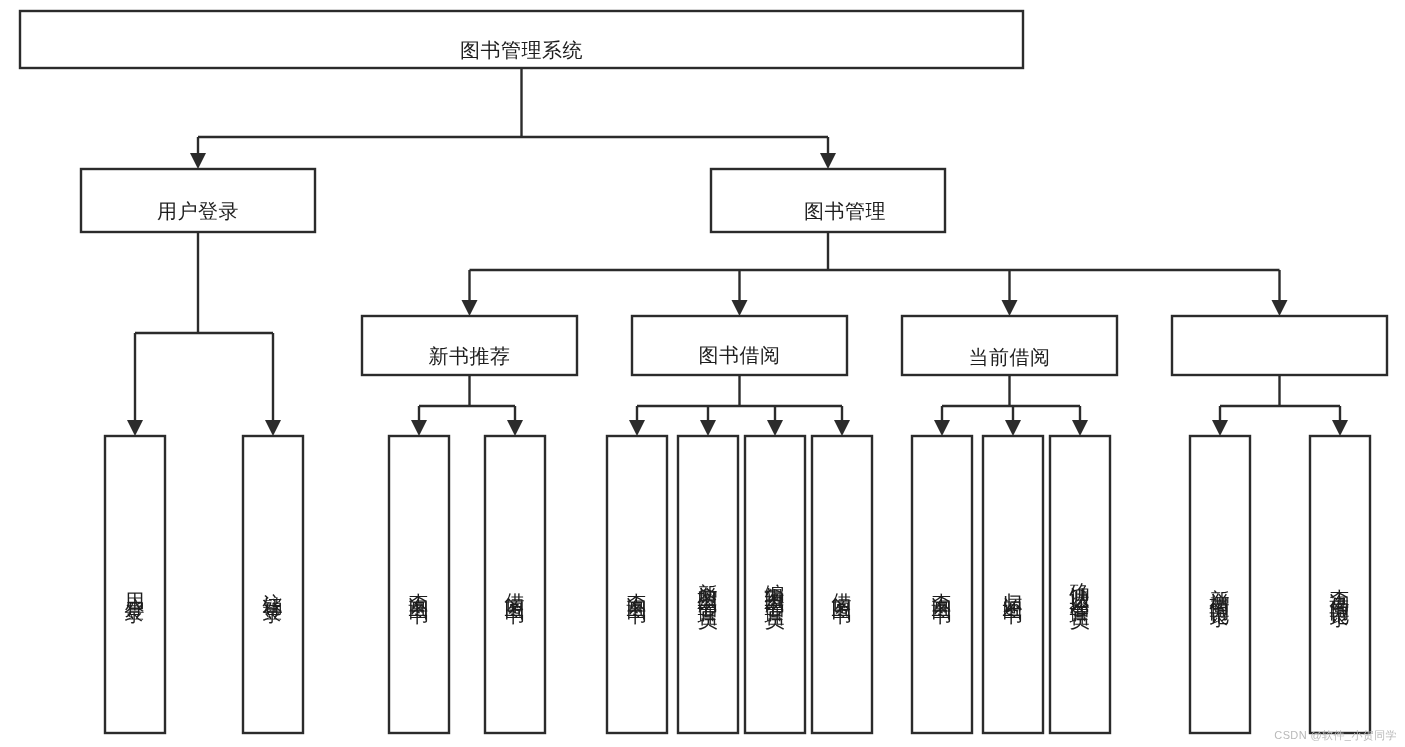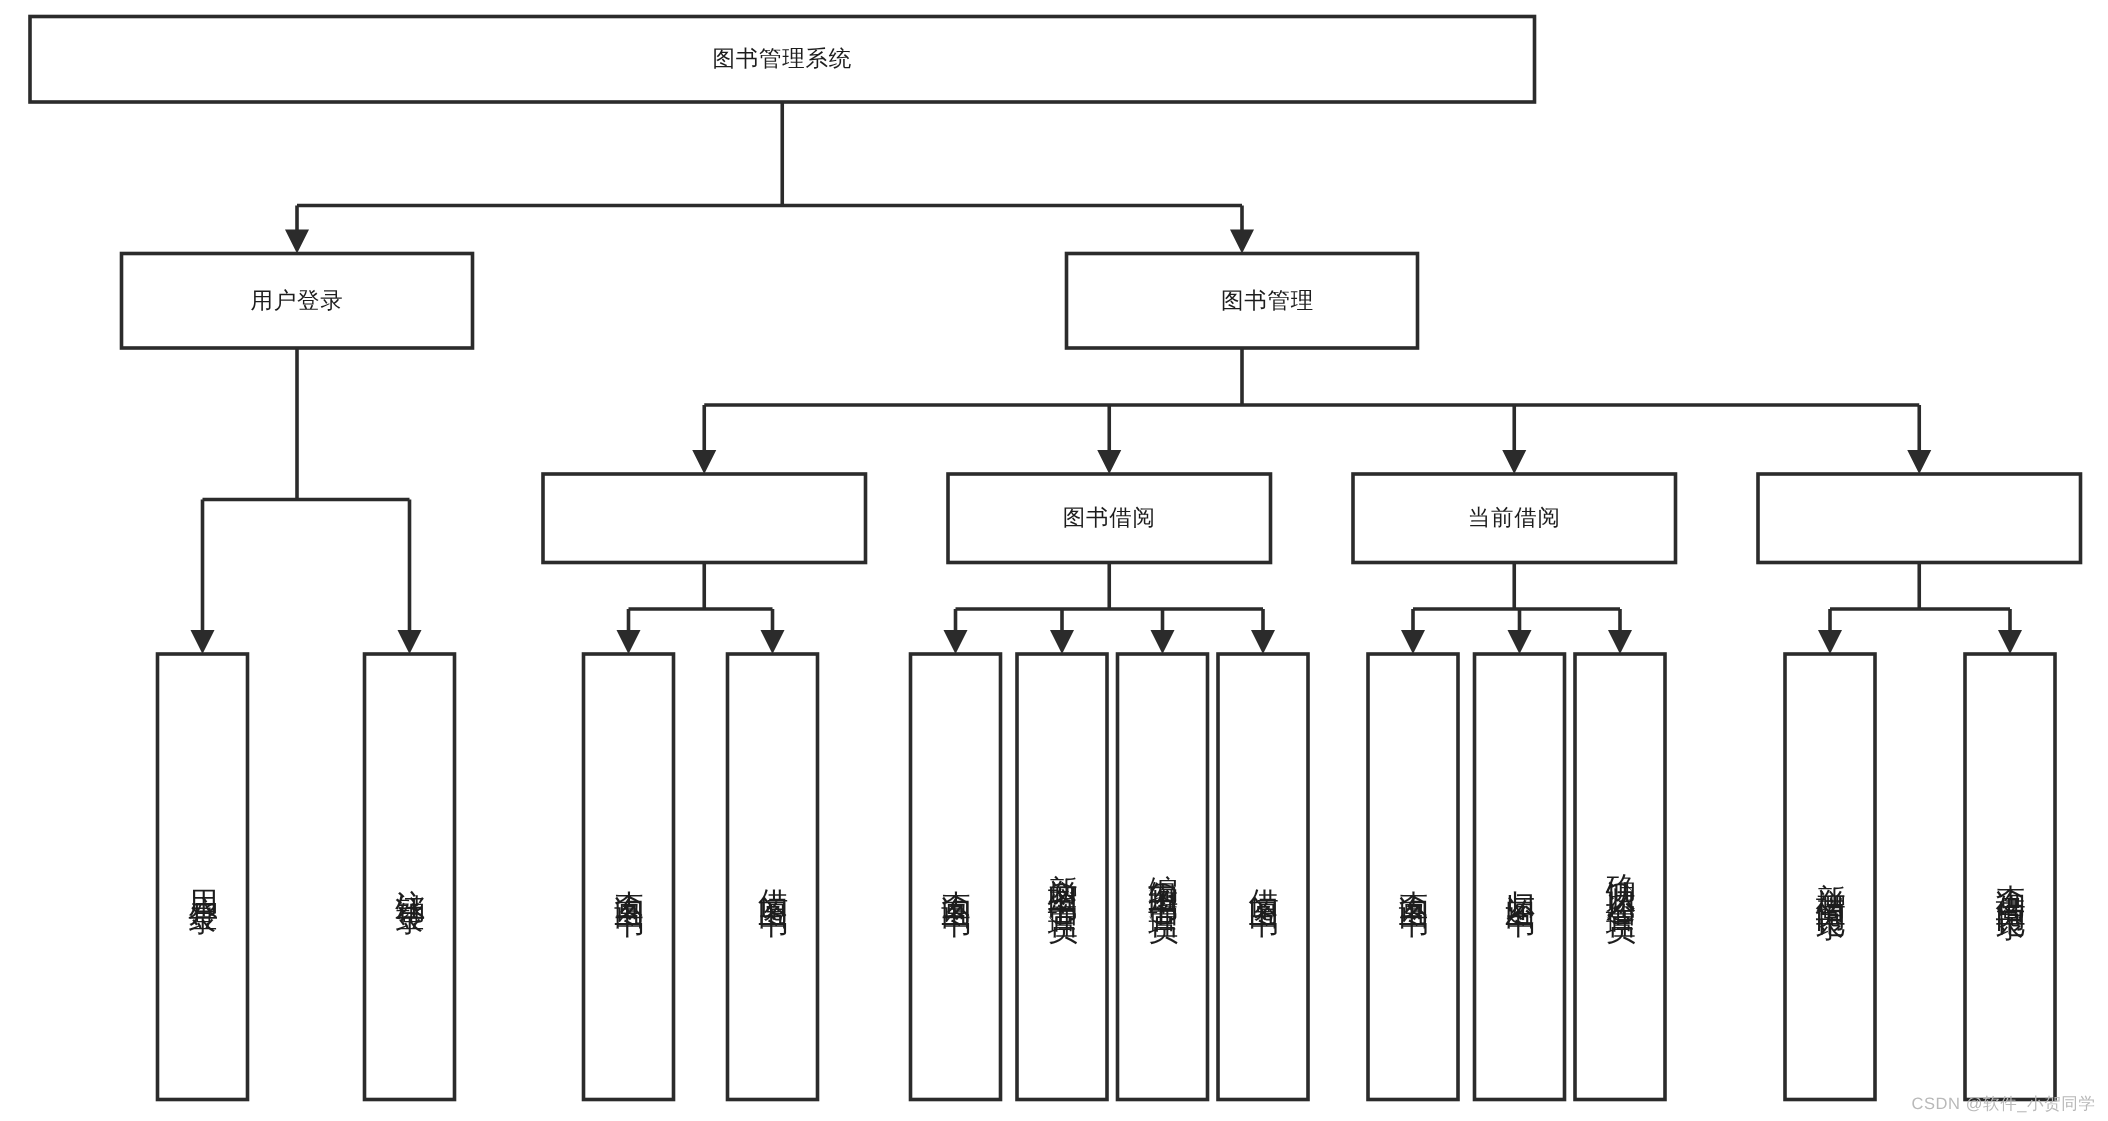--- a/index.html
+++ b/index.html
@@ -46,23 +46,24 @@
     align-items: center;
     justify-content: center;
     color: #1d1d1d;
     font-family: "Liberation Sans", "DejaVu Sans", sans-serif;
     font-weight: 400;
     letter-spacing: 0.5px;
     pointer-events: none;
     box-sizing: border-box;
   }
   .node-label.horizontal {
-    font-size: 15px;
+    font-size: 20px;
     line-height: 1.15;
     white-space: nowrap;
+    margin-top: 11px;
   }
   .node-label.vertical {
     writing-mode: vertical-rl;
     text-orientation: upright;
     font-size: 20px;
     line-height: 1.5;
     letter-spacing: 4px;
     white-space: nowrap;
   }
   .watermark {
@@ -184,21 +185,22 @@
     <rect class="node-box" x="1050" y="436" width="60" height="297"></rect>
     <rect class="node-box" x="1190" y="436" width="60" height="297"></rect>
     <rect class="node-box" x="1310" y="436" width="60" height="297"></rect>
   </svg>
 
   <div class="node-label horizontal" style="left:20px; top:11px; width:1003px; height:57px;">图书管理系统</div>
 
   <div class="node-label horizontal" style="left:81px; top:169px; width:234px; height:63px;">用户登录</div>
   <div class="node-label horizontal" style="left:728px; top:169px; width:234px; height:63px;">图书管理</div>
 
-  <div class="node-label horizontal" style="left:632px; top:316px; width:215px; height:59px;">图书借阅</div>
+  <div class="node-label horizontal" style="left:362px; top:316px; width:215px; height:59px;">新书推荐</div>
+  <div class="node-label horizontal" style="left:632px; top:316px; width:215px; height:59px;font-family:Liberation Mono, monospace;">图书借阅</div>
   <div class="node-label horizontal" style="left:902px; top:318px; width:215px; height:56px;">当前借阅</div>
 
   <div class="node-label vertical" style="left:105px; top:436px; width:60px; height:297px;">用户登录</div>
   <div class="node-label vertical" style="left:243px; top:436px; width:60px; height:297px;">注销登录</div>
   <div class="node-label vertical" style="left:389px; top:436px; width:60px; height:297px;">查询图书</div>
   <div class="node-label vertical" style="left:485px; top:436px; width:60px; height:297px;">借阅图书</div>
   <div class="node-label vertical" style="left:607px; top:436px; width:60px; height:297px;">查询图书</div>
   <div class="node-label vertical" style="left:678px; top:436px; width:60px; height:297px;">新增图书（管理员）</div>
   <div class="node-label vertical" style="left:745px; top:436px; width:60px; height:297px;">编辑图书（管理员）</div>
   <div class="node-label vertical" style="left:812px; top:436px; width:60px; height:297px;">借阅图书</div>

